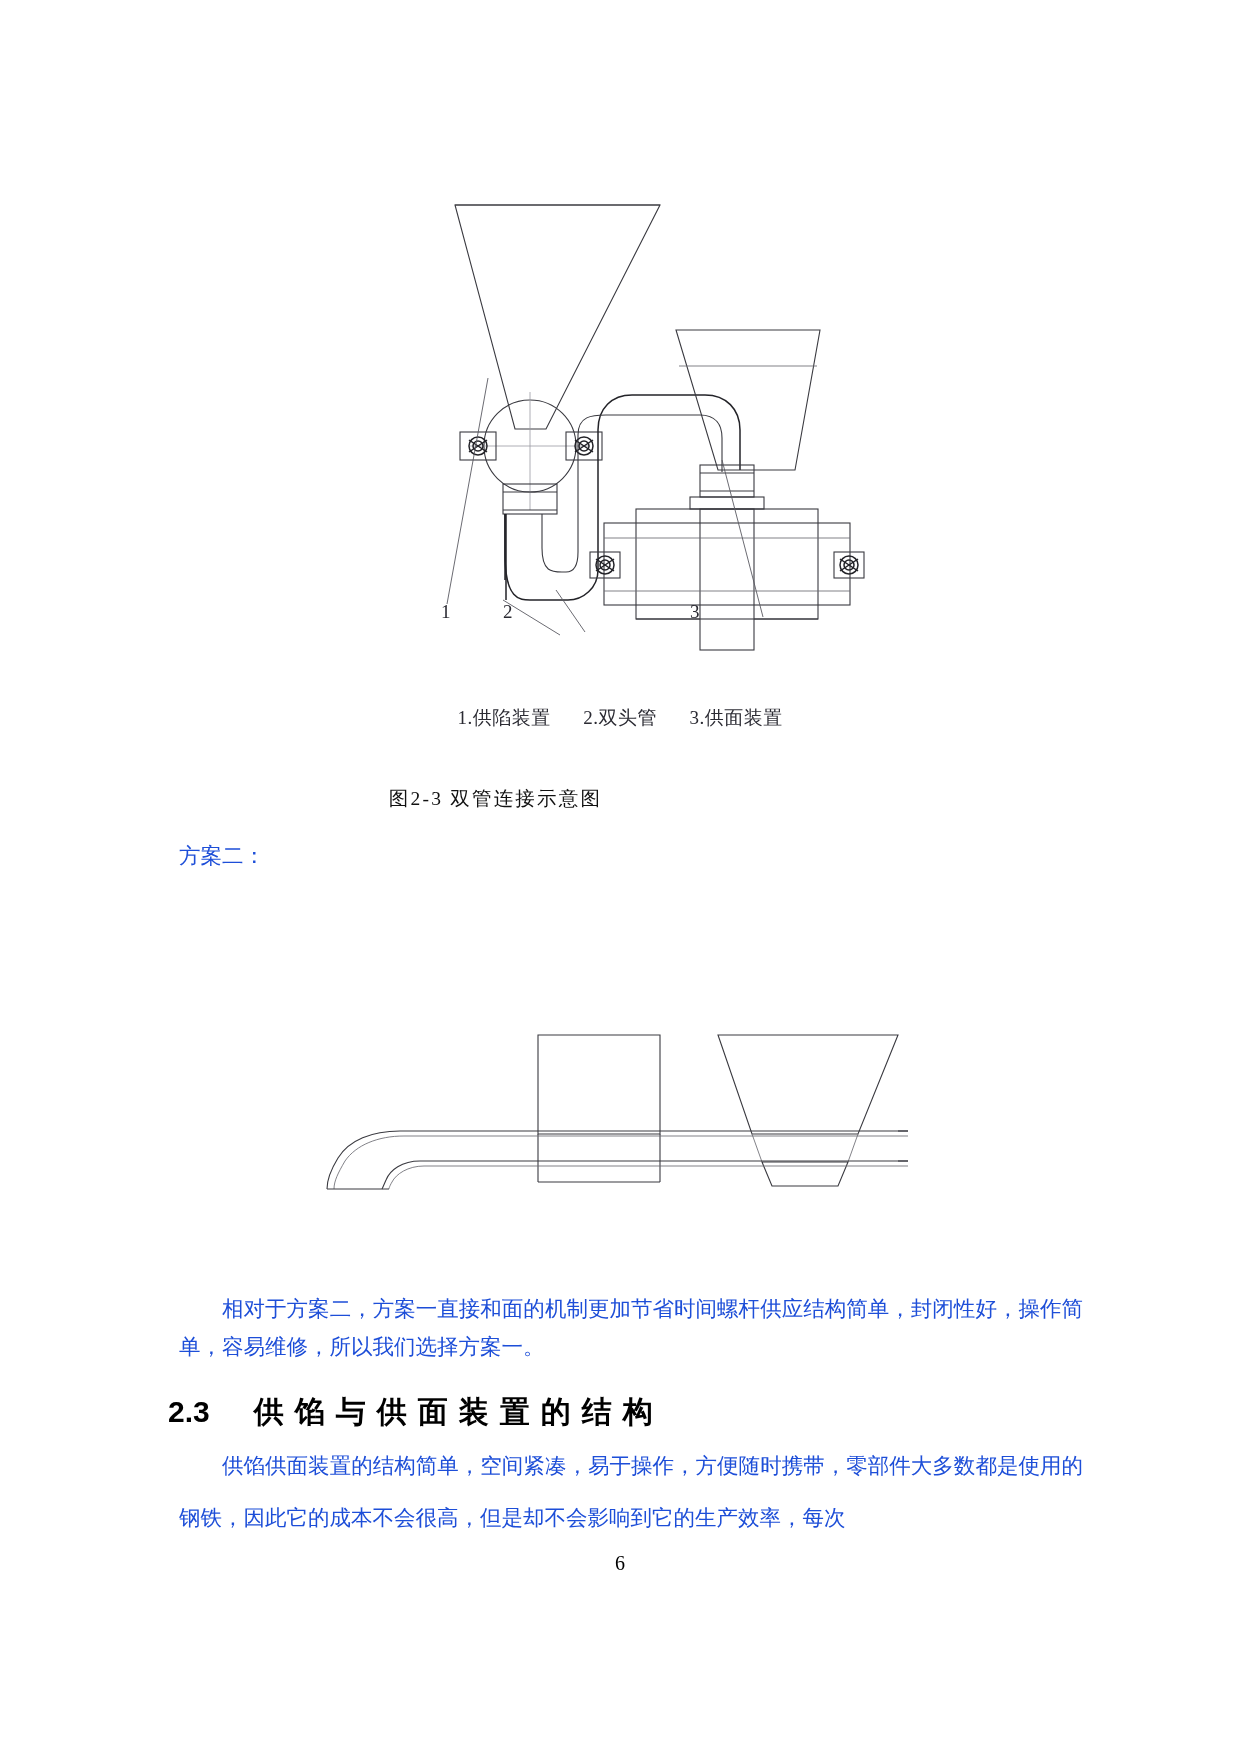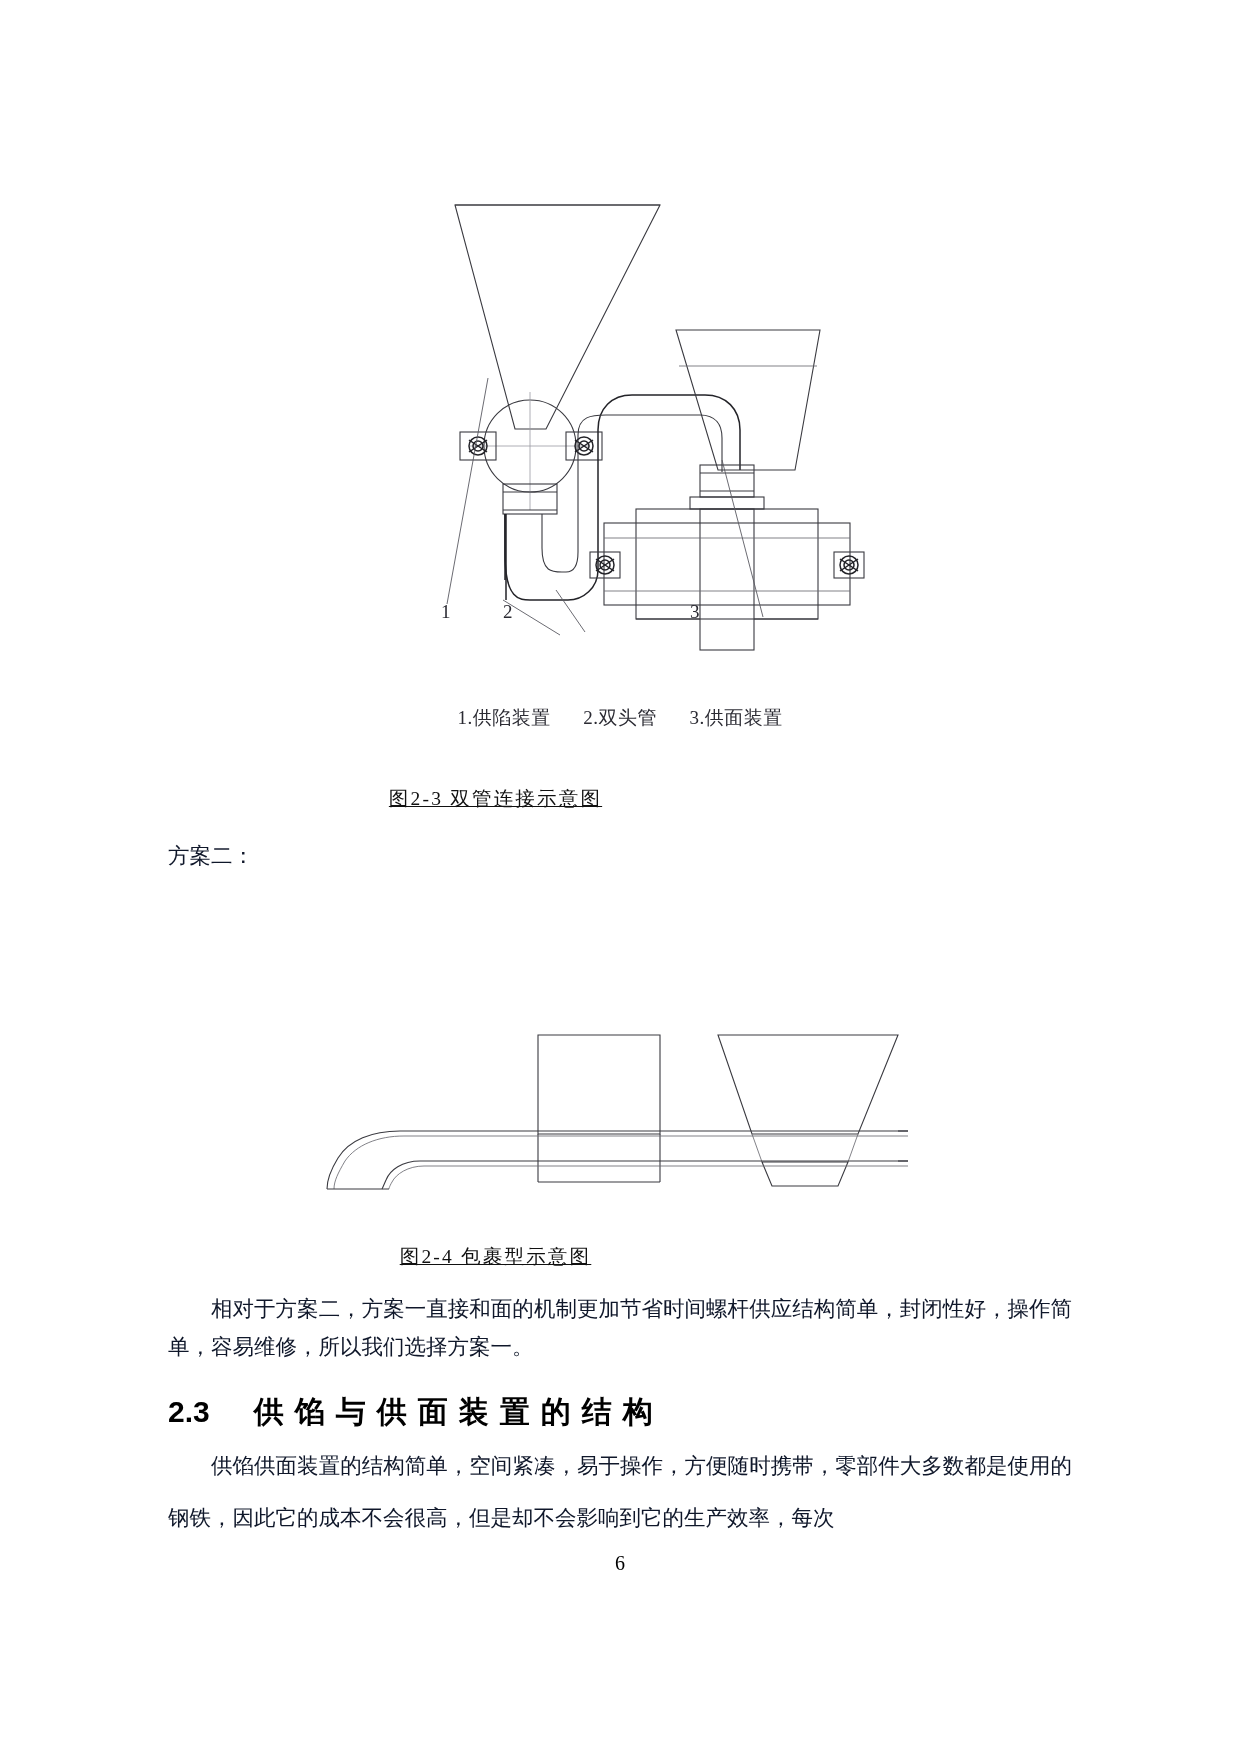--- a/index.html
+++ b/index.html
@@ -41,34 +41,33 @@
   .fig23-legend .sep { display: inline-block; width: 22px; }
 
   .fig-caption {
     position: absolute;
     width: 991px;
     text-align: center;
     font-family: "Liberation Serif", "DejaVu Serif", serif;
     font-size: 19.5px;
     color: #111;
     letter-spacing: 2.2px;
-    text-decoration: underline;
   }
   #caption-23 { top: 785px; }
   #caption-24 { top: 1243px; }
 
   
   .body-block {
     position: absolute;
-    left: 168px;
+    left: 179px;
     width: 904px;
     font-family: "Liberation Serif", "DejaVu Serif", serif;
     font-size: 21.5px;
     line-height: 36px;
-    color: #0f172a;
+    color: #1d4ed8;
     text-align: justify;
     text-justify: inter-ideograph;
   }
   .indent2 { text-indent: 2em; }
 
   #plan2-label { top: 838px; }
   #plan2-para  { top: 872px; }
   #compare-para { top: 1290px; line-height: 38px; }
 
   .section-heading {
@@ -291,21 +290,20 @@
         <line class="ln" x1="327" y1="199" x2="389" y2="199"></line>
       </g>
 
       <g>
         <line class="ln" x1="898" y1="141" x2="908" y2="141"></line>
         <line class="ln" x1="898" y1="171" x2="908" y2="171"></line>
       </g>
     </svg>
   </div>
 
-  <div class="fig-caption" id="caption-24">图2-4  包裹型示意图</div>
 
   <div class="body-block indent2" id="compare-para">相对于方案二，方案一直接和面的机制更加节省时间螺杆供应结构简单，封闭性好，操作简单，容易维修，所以我们选择方案一。</div>
 
   <div class="section-heading">
     <span class="num">2.3</span><span class="title">供馅与供面装置的结构</span>
   </div>
 
   <div class="body-block indent2" id="struct-para">供馅供面装置的结构简单，空间紧凑，易于操作，方便随时携带，零部件大多数都是使用的钢铁，因此它的成本不会很高，但是却不会影响到它的生产效率，每次</div>
 
   <div class="page-number">6</div>

